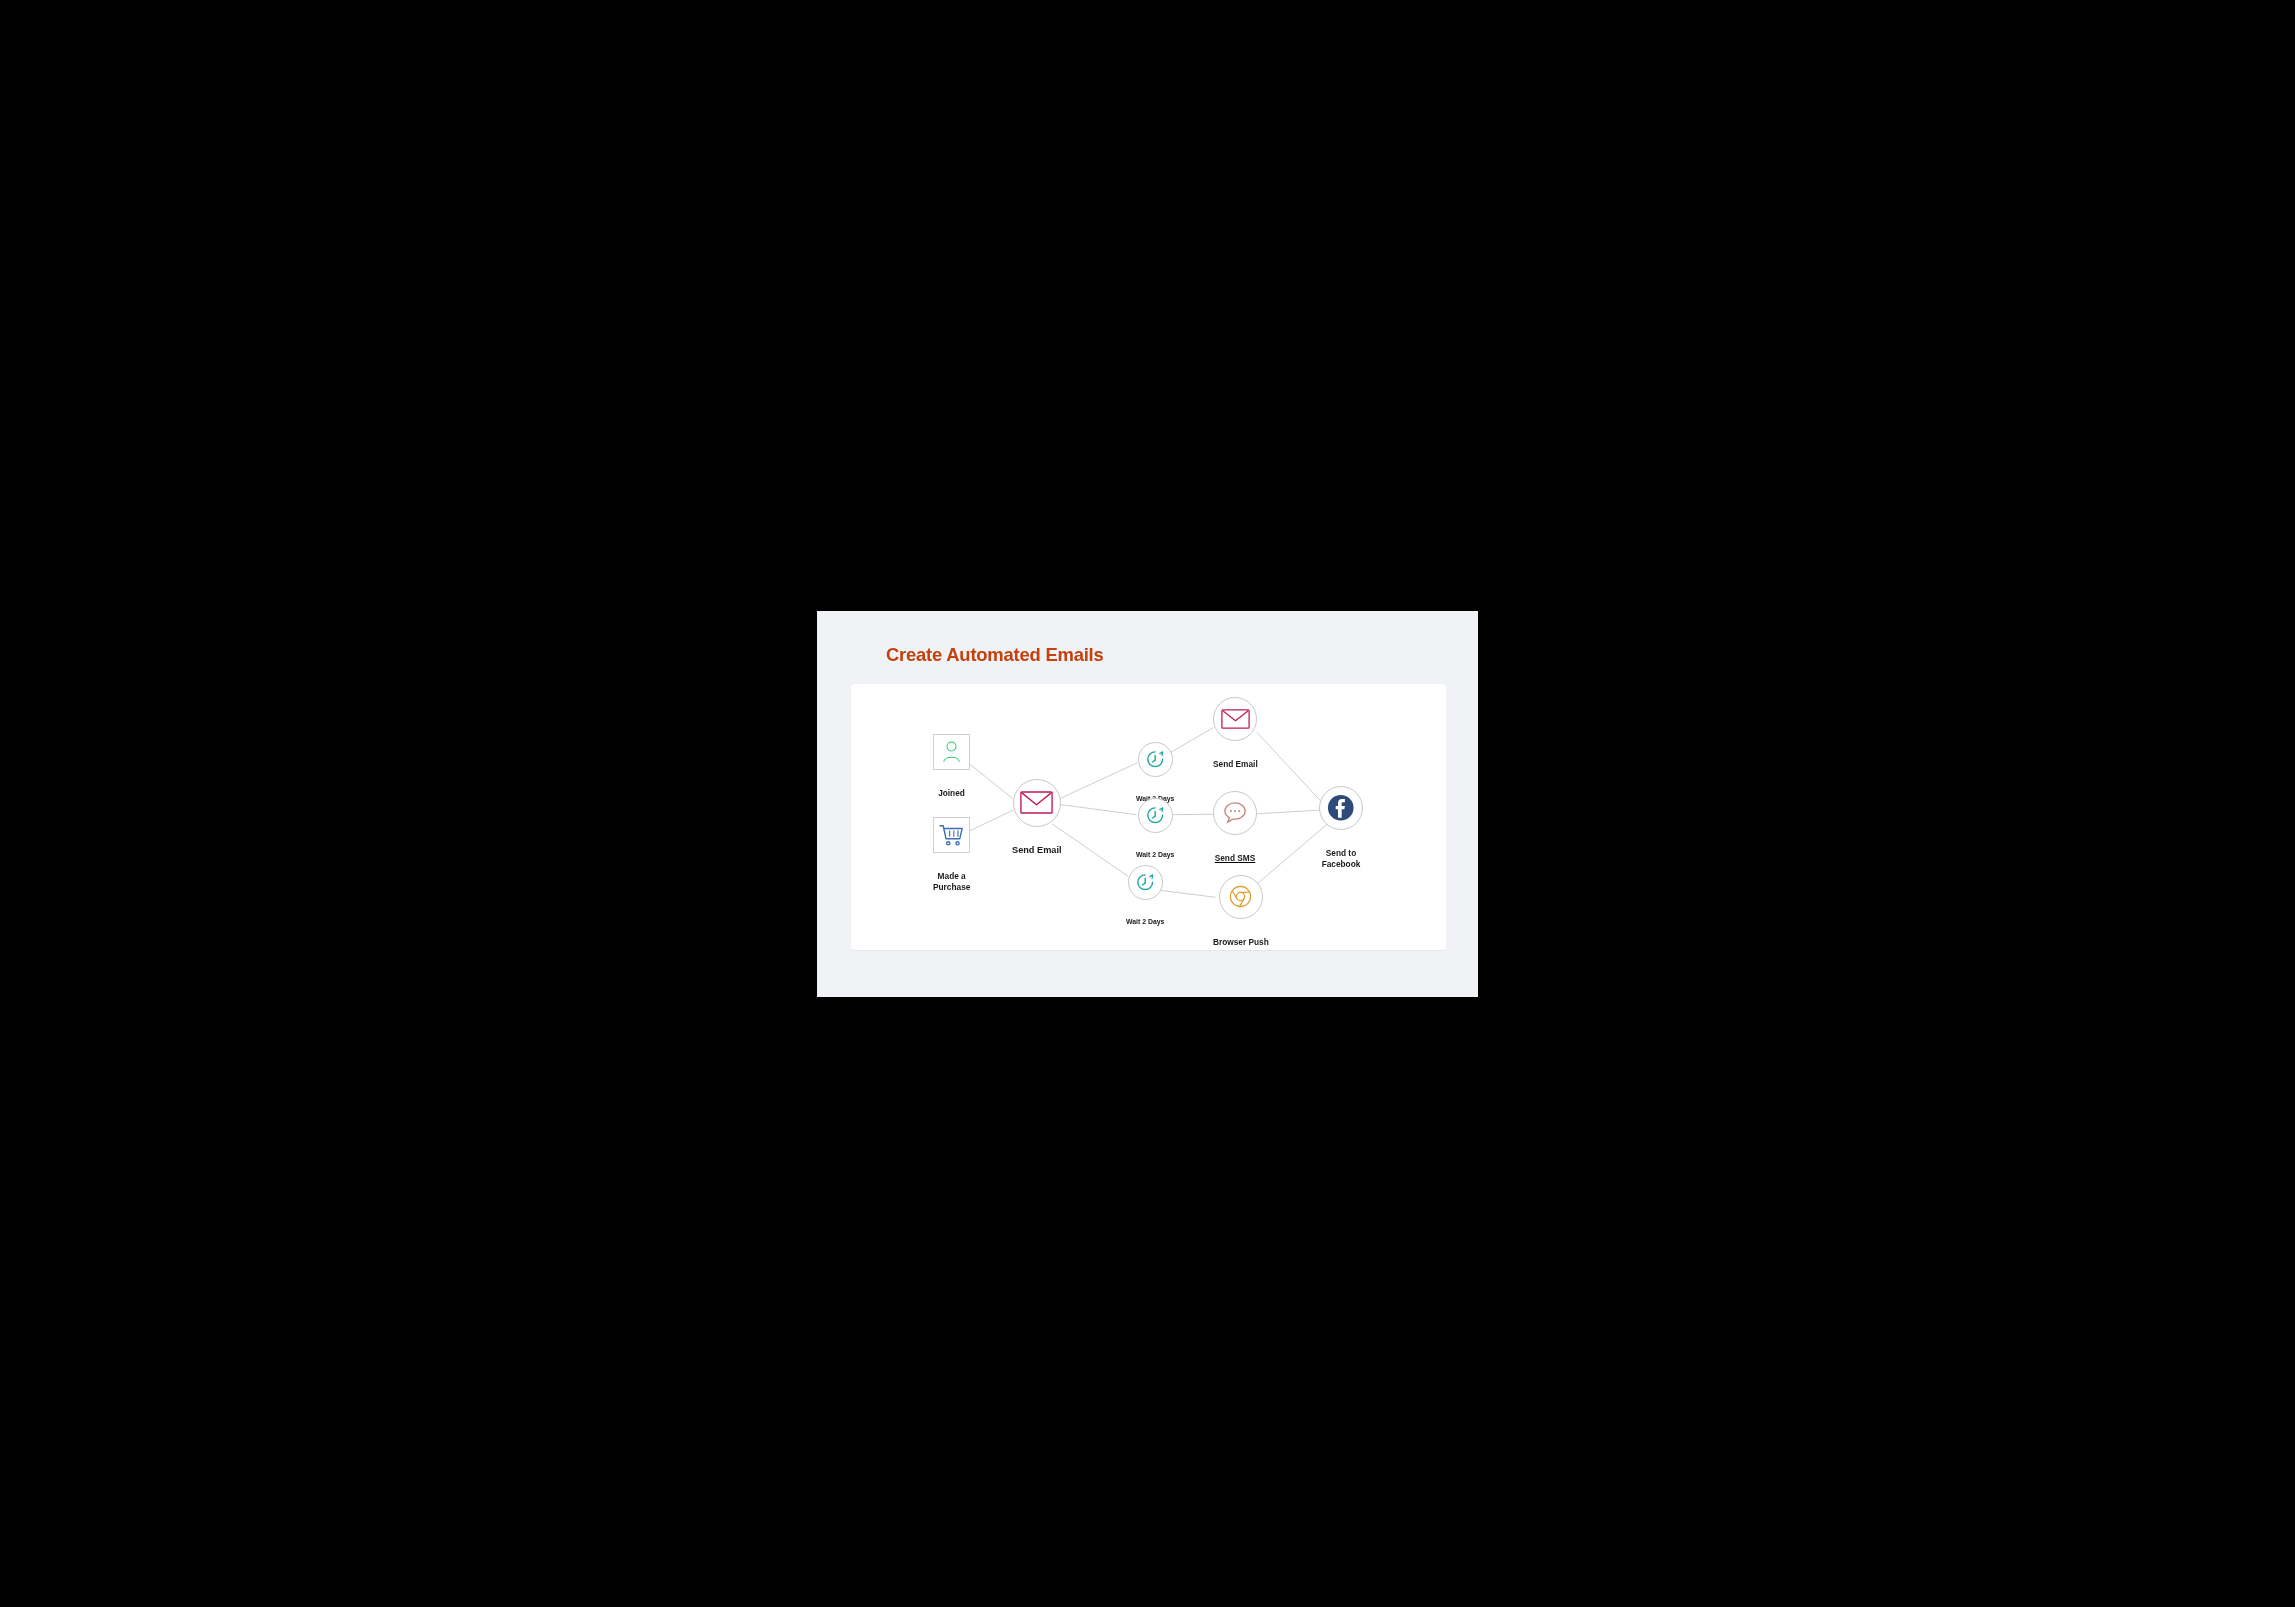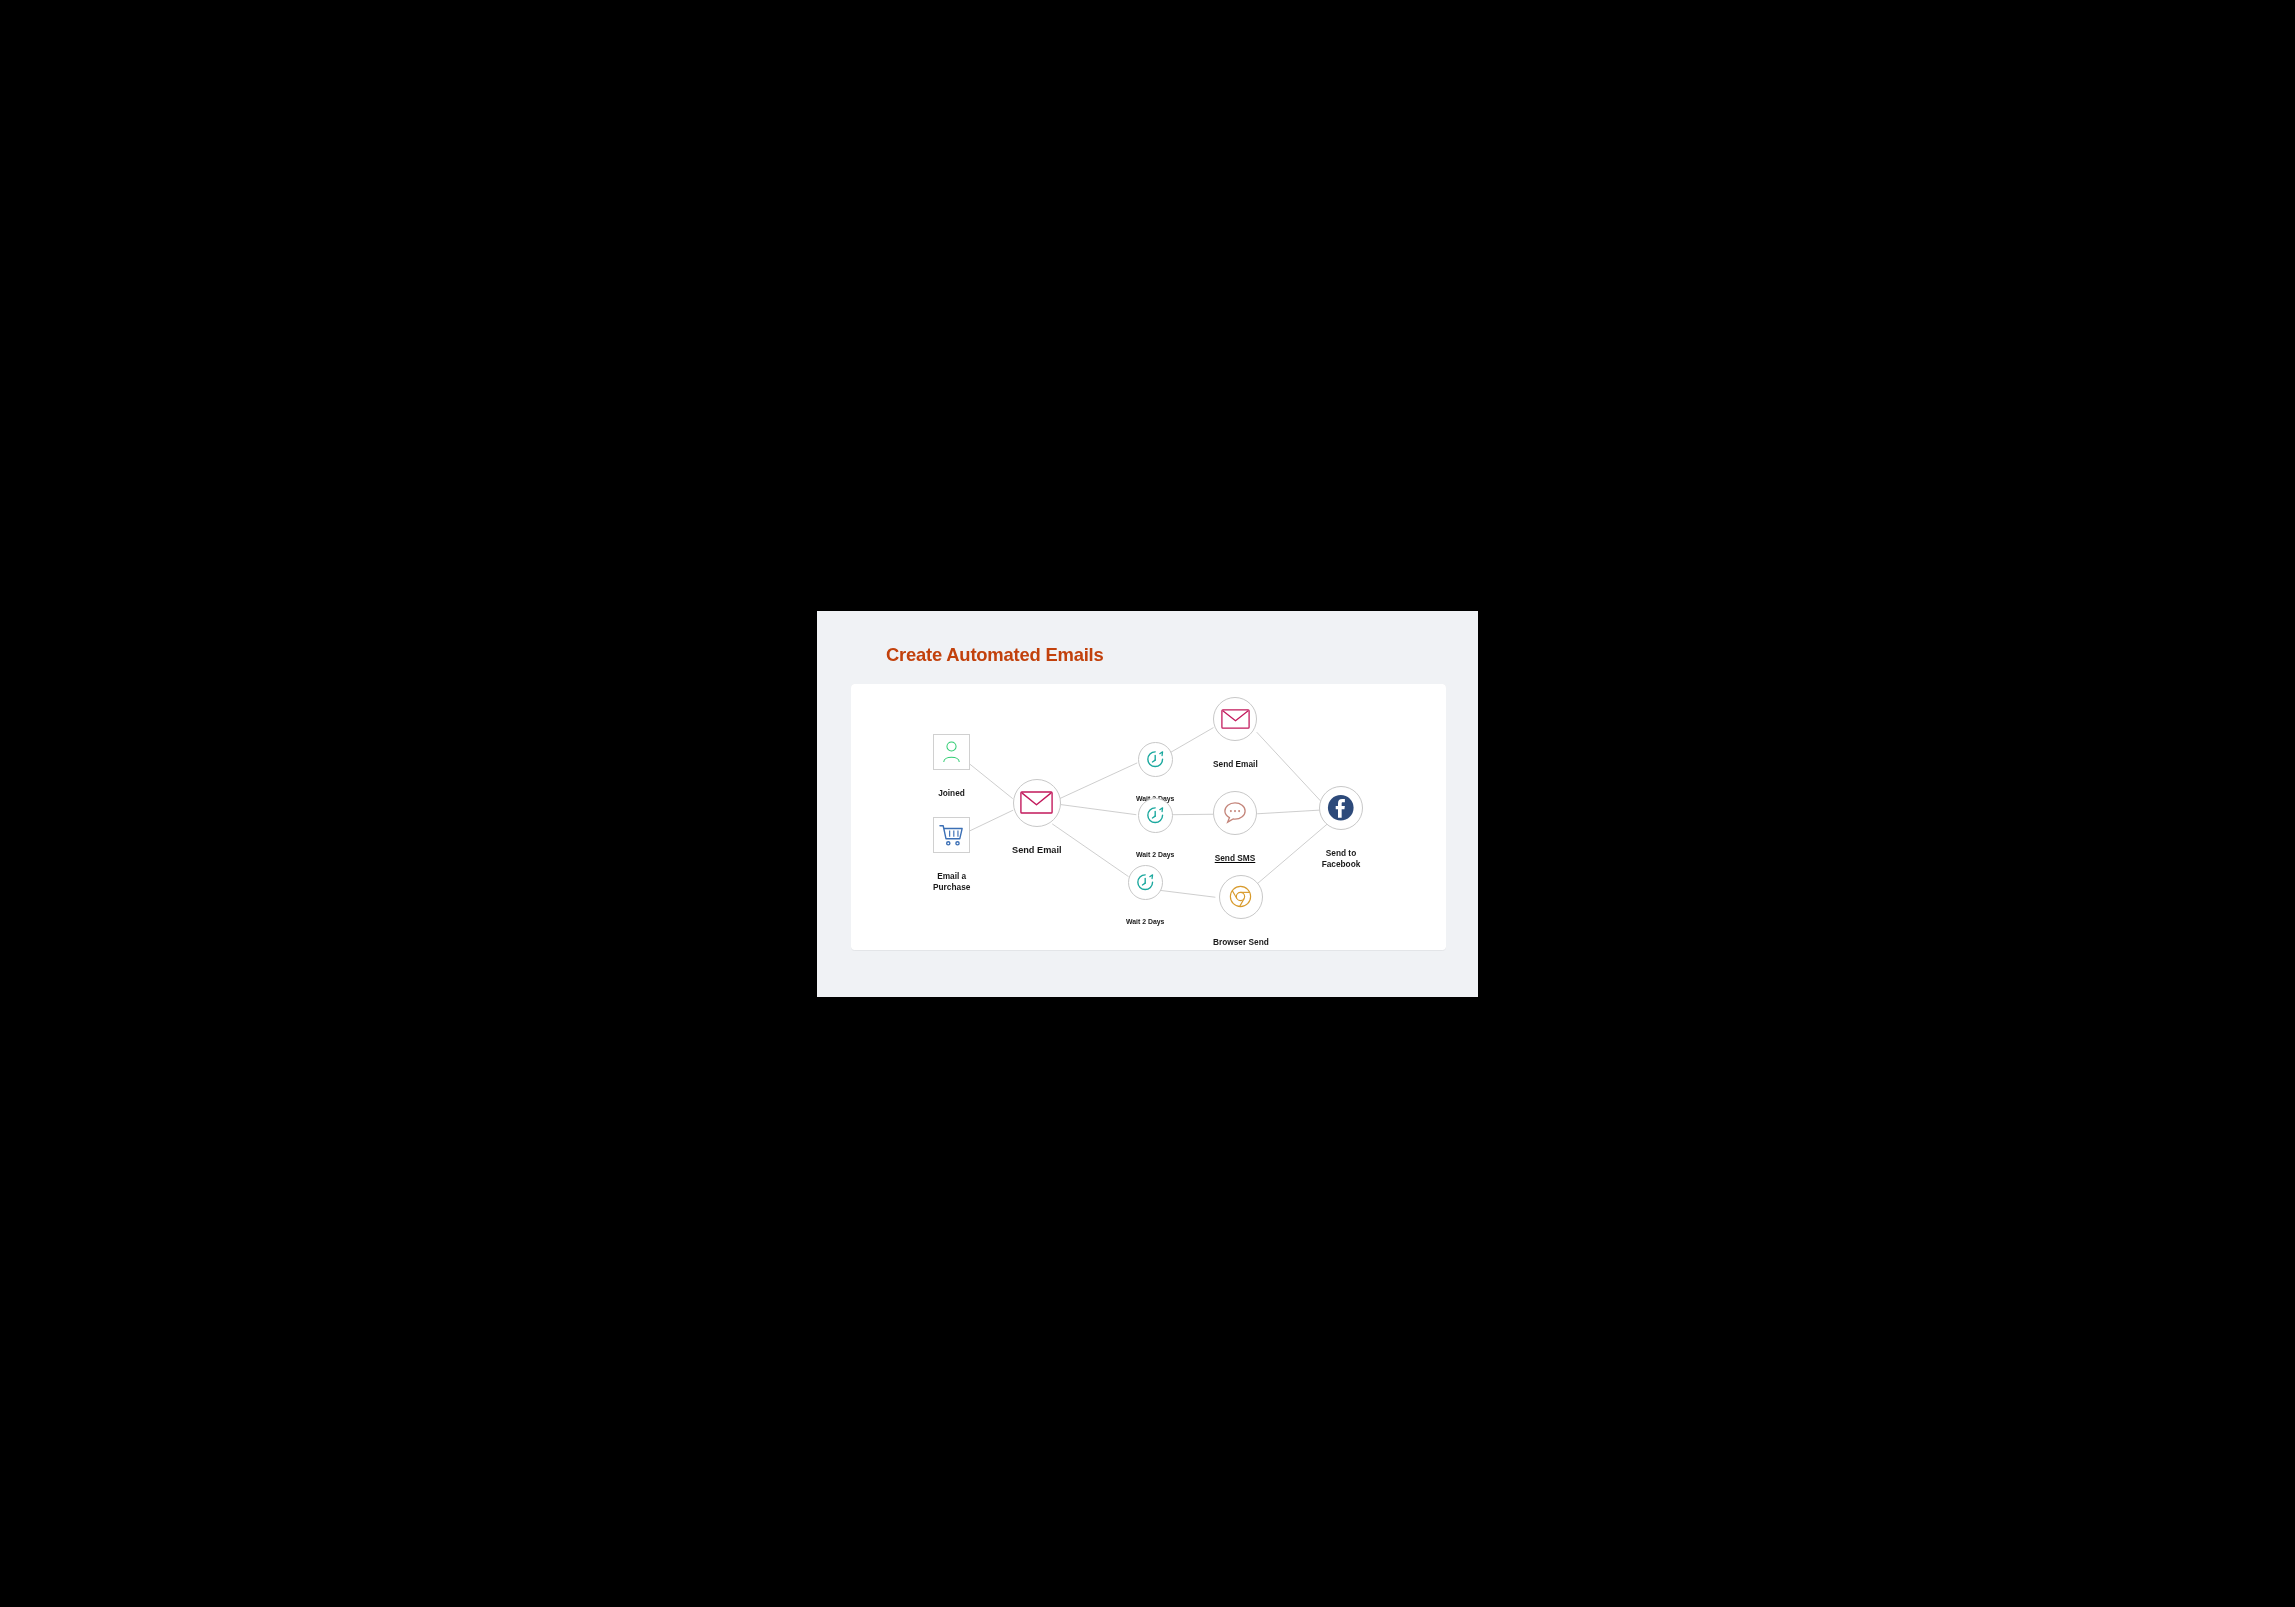--- a/index.html
+++ b/index.html
@@ -168,21 +168,21 @@
       <div class="square-shape">
         <svg width="27" height="24" viewBox="0 0 58 52">
           <path d="M 4 6 L 11 6 L 17 34 L 47 34 L 52 12 L 14 12" fill="none" stroke="#3b6fb5" stroke-width="3" stroke-linejoin="round" stroke-linecap="round"></path>
           <line x1="25" y1="16" x2="25" y2="30" stroke="#3b6fb5" stroke-width="2.5"></line>
           <line x1="34" y1="16" x2="34" y2="30" stroke="#3b6fb5" stroke-width="2.5"></line>
           <line x1="43" y1="16" x2="43" y2="30" stroke="#3b6fb5" stroke-width="2.5"></line>
           <circle cx="22" cy="44" r="3.5" fill="none" stroke="#3b6fb5" stroke-width="3"></circle>
           <circle cx="42" cy="44" r="3.5" fill="none" stroke="#3b6fb5" stroke-width="3"></circle>
         </svg>
       </div>
-      <div class="node-label medium" style="white-space:pre;">Email a
+      <div class="node-label medium" style="white-space:pre;">Made a
 Purchase</div>
     </div>
 
     <div class="node" style="left:161px; top:95px;">
       <div class="circle-shape circle-xl">
         <svg width="33" height="23" viewBox="0 0 72 50">
           <rect x="2" y="2" width="68" height="46" rx="2" fill="none" stroke="#c2185b" stroke-width="3"></rect>
           <path d="M 4 4 L 36 30 L 68 4" fill="none" stroke="#c2185b" stroke-width="3" stroke-linejoin="round"></path>
         </svg>
       </div>
@@ -250,21 +250,21 @@
     <div class="node" style="left:362px; top:191px;">
       <div class="circle-shape circle-lg">
         <svg width="23" height="23" viewBox="0 0 50 50">
           <circle cx="25" cy="25" r="22" fill="none" stroke="#d89a2b" stroke-width="2.5"></circle>
           <circle cx="25" cy="25" r="9" fill="none" stroke="#d89a2b" stroke-width="2.5"></circle>
           <line x1="25" y1="16" x2="45" y2="16" stroke="#d89a2b" stroke-width="2.5"></line>
           <line x1="17" y1="29.5" x2="7" y2="12" stroke="#d89a2b" stroke-width="2.5"></line>
           <line x1="33" y1="29.5" x2="23" y2="47" stroke="#d89a2b" stroke-width="2.5"></line>
         </svg>
       </div>
-      <div class="node-label medium">Browser Send</div>
+      <div class="node-label medium">Browser Push</div>
     </div>
 
     <div class="node" style="left:468px; top:102px;">
       <div class="circle-shape circle-lg">
         <svg width="27.5" height="27.5" viewBox="0 0 60 60">
           <circle cx="30" cy="30" r="28" fill="#2d4a7a"></circle>
           <path d="M 34 18 L 39 18 L 39 11 L 33 11 C 27 11 24 14.5 24 20 L 24 26 L 19 26 L 19 33 L 24 33 L 24 52 L 32 52 L 32 33 L 38 33 L 39 26 L 32 26 L 32 21 C 32 19 33 18 34 18 Z" fill="#fff"></path>
         </svg>
       </div>
       <div class="node-label medium" style="white-space:pre;">Send to

